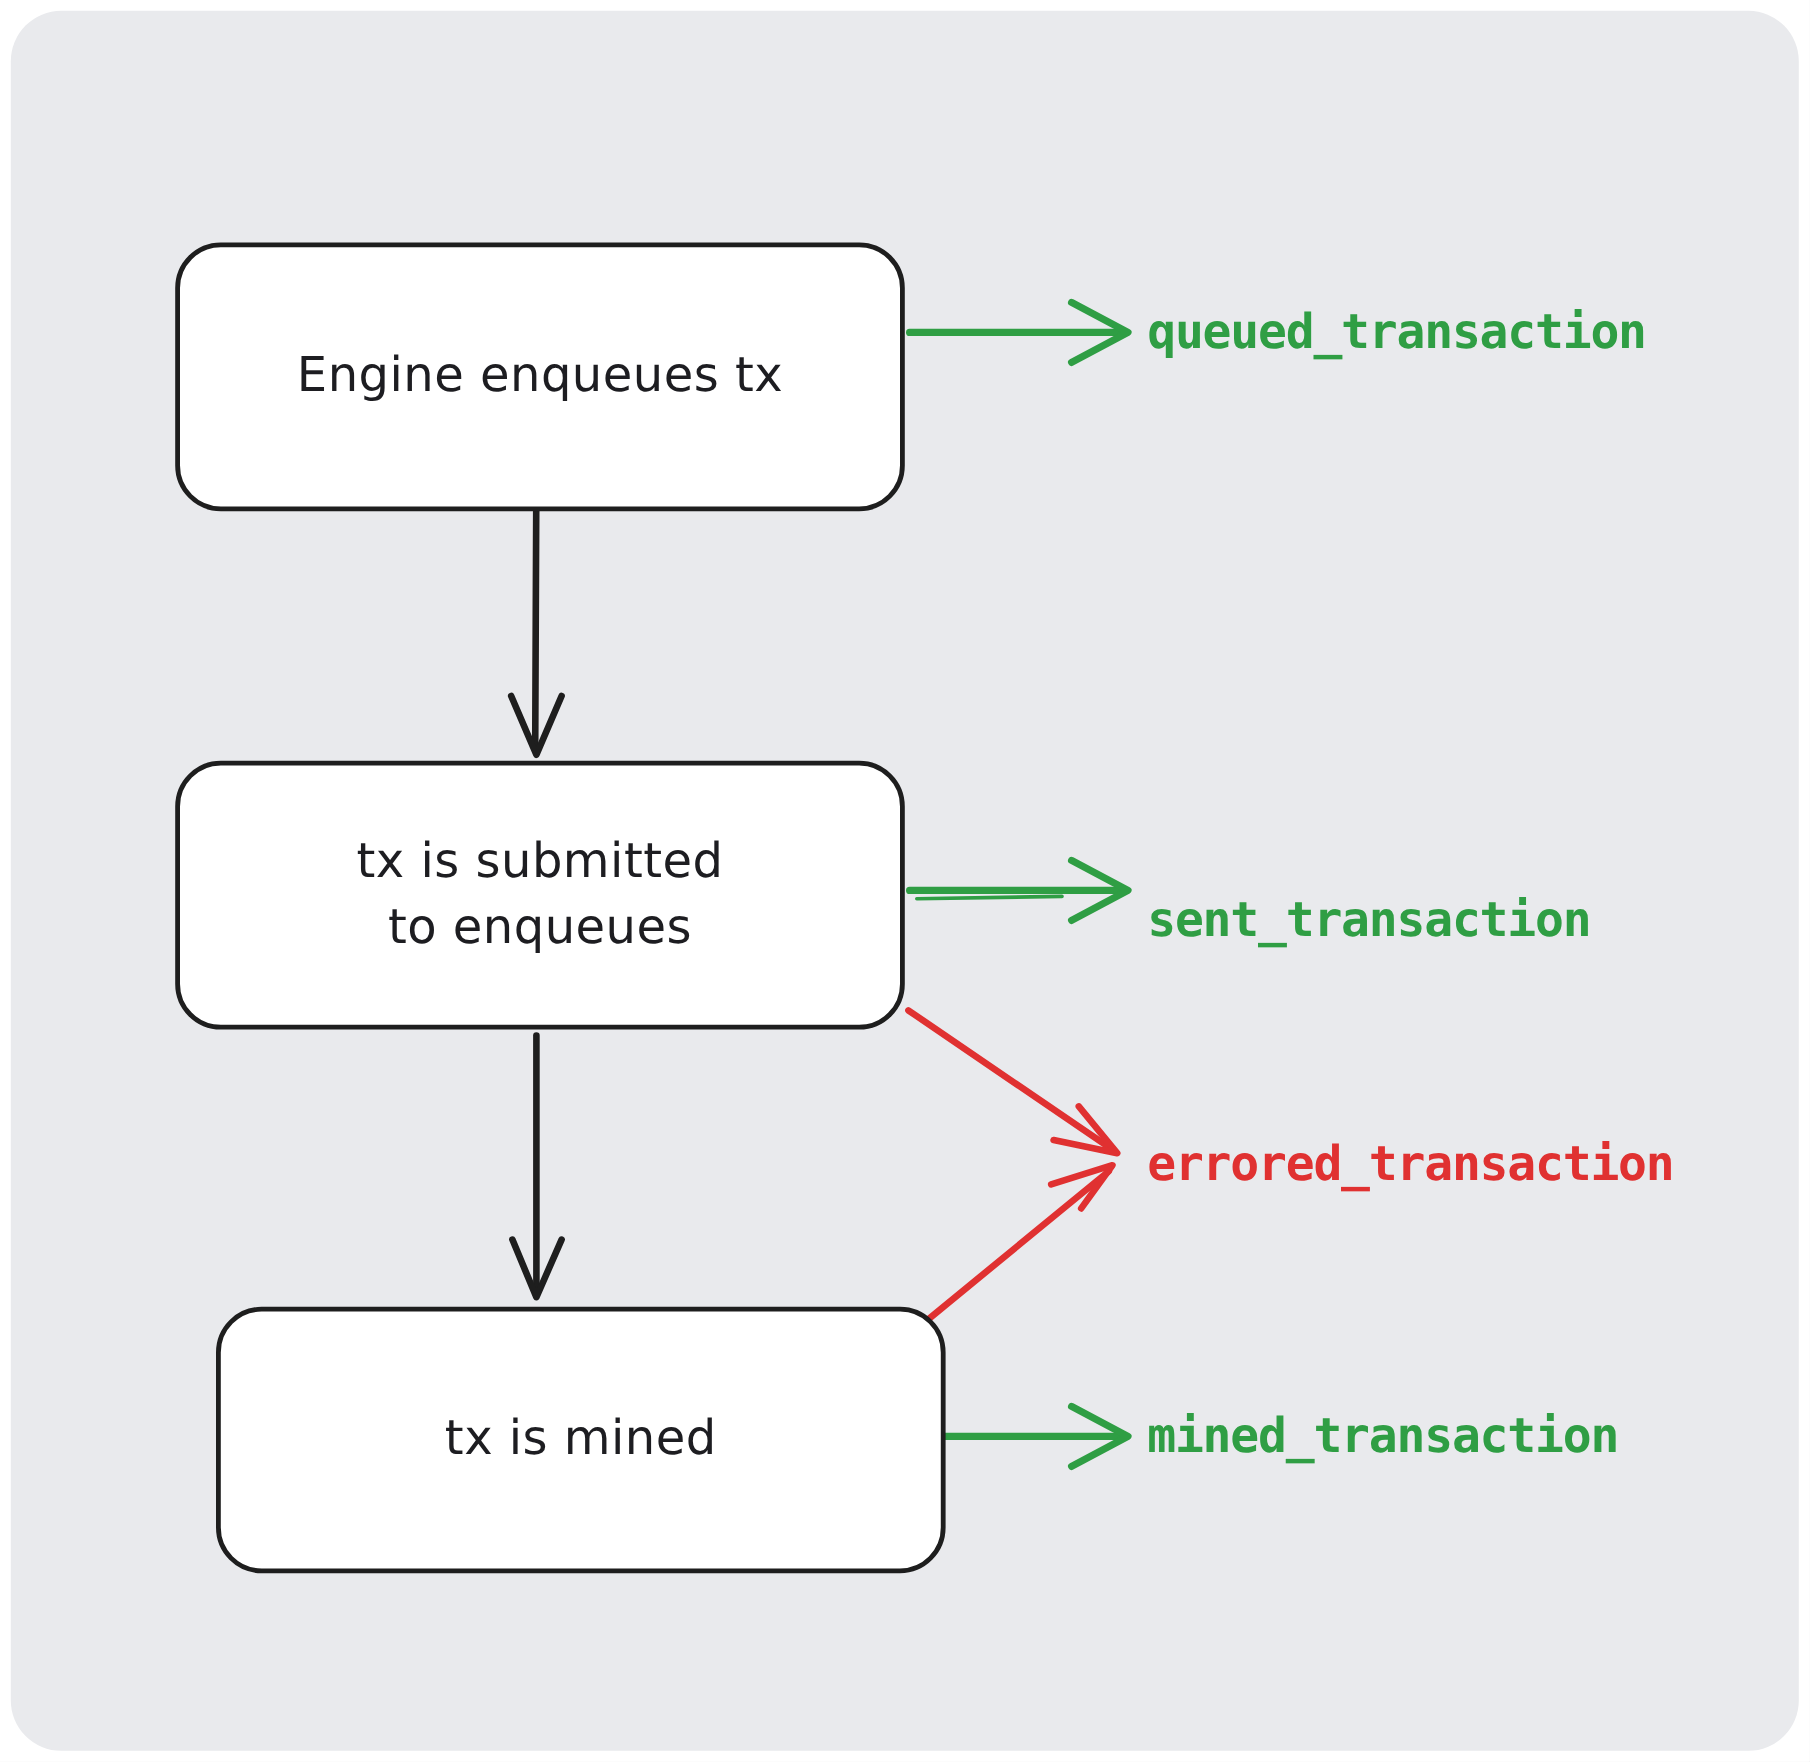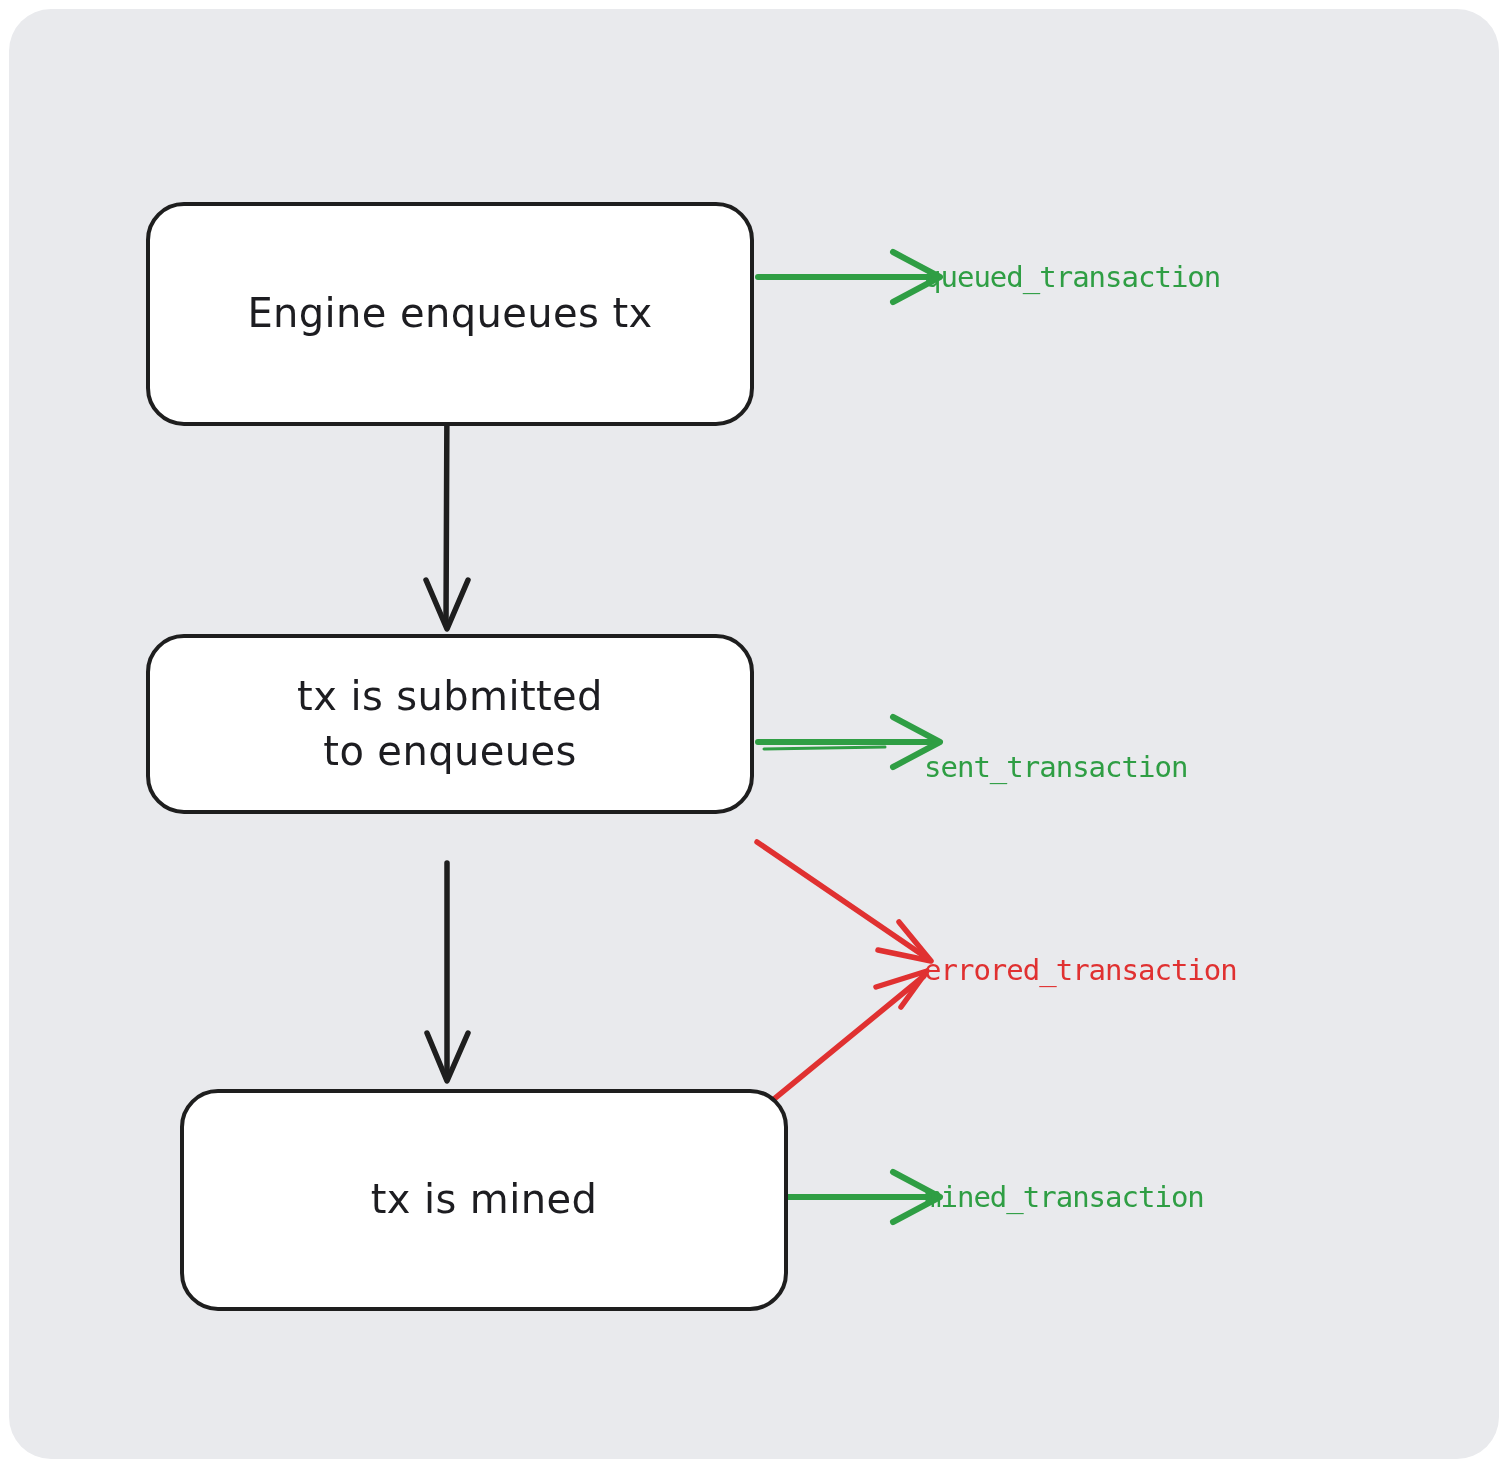--- a/index.html
+++ b/index.html
@@ -45,29 +45,29 @@
     flex-direction: column;
     align-items: center;
     justify-content: center;
     text-align: center;
     color: #1d1d21;
     font-size: 40px;
     letter-spacing: 0.4px;
     line-height: 1.38;
   }
   .node-1 { top: 159px; height: 224px; margin-top: 43px; }
-  .node-2 { top: 634px; height: 180px; }
+  .node-2 { top: 634px; height: 224px; }
   .node-3 { top: 1089px; height: 222px; margin-left: 34px; }
   .node span { display: block; }
   .event-label {
     position: absolute;
-    left: 924px;
+    left: 956px;
     font-family: "DejaVu Sans Mono", monospace;
-    font-weight: normal;
-    font-size: 29px;
+    font-weight: bold;
+    font-size: 40px;
     line-height: 48px;
     letter-spacing: -1px;
     white-space: nowrap;
   }
   .event-success { color: #2f9e44; }
   .event-error { color: #e03131; }
   .label-queued  { top: 253px; }
   .label-sent    { top: 718px; margin-top: 25px; }
   .label-errored { top: 946px; }
   .label-mined   { top: 1173px; }

